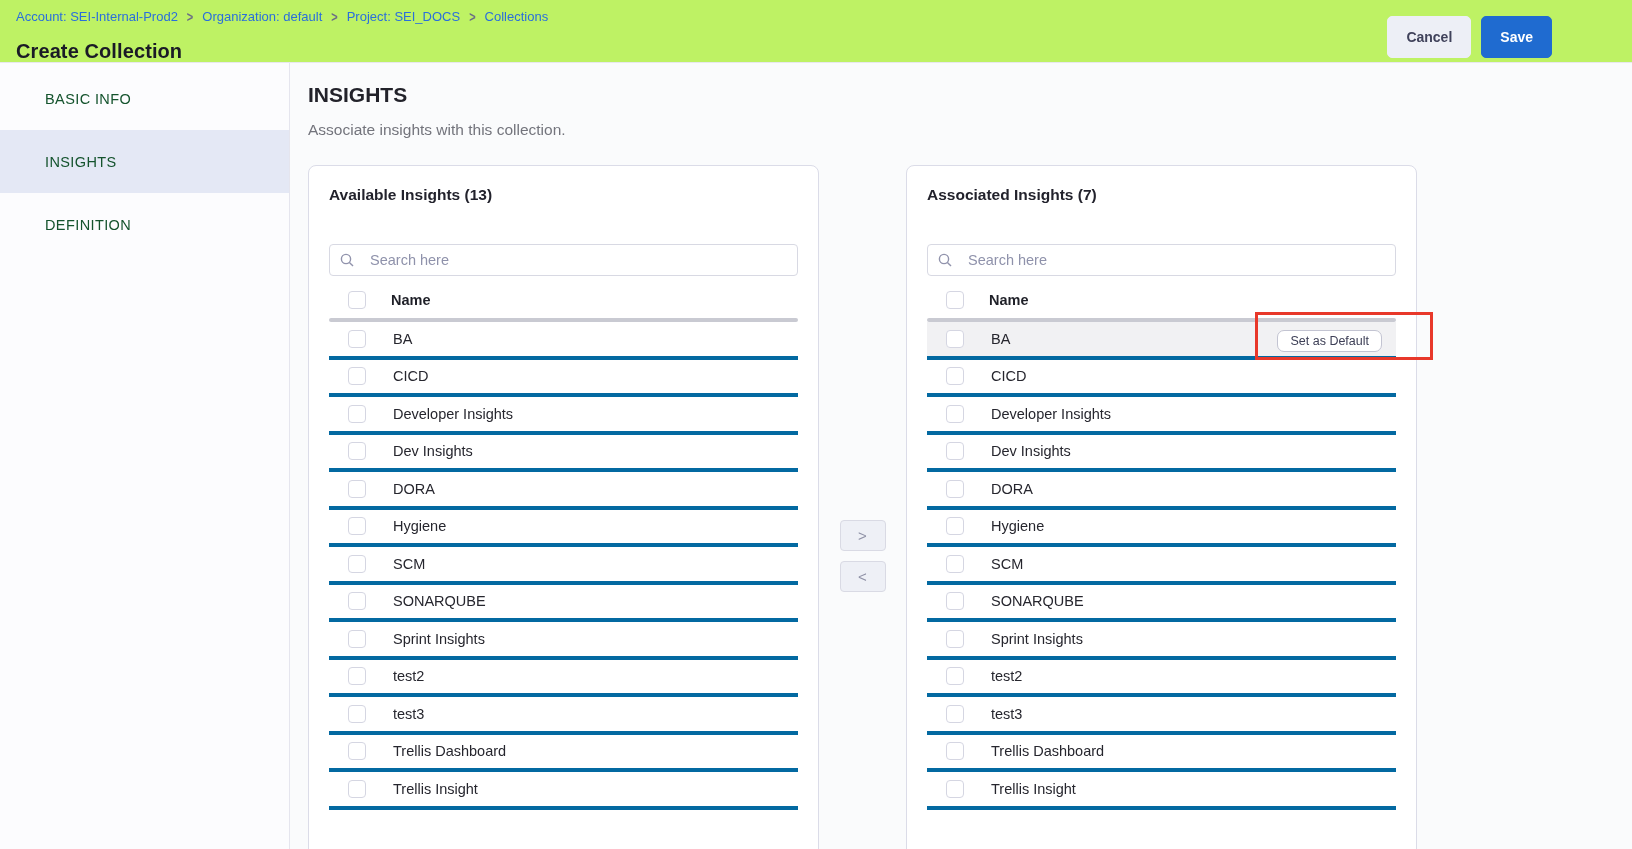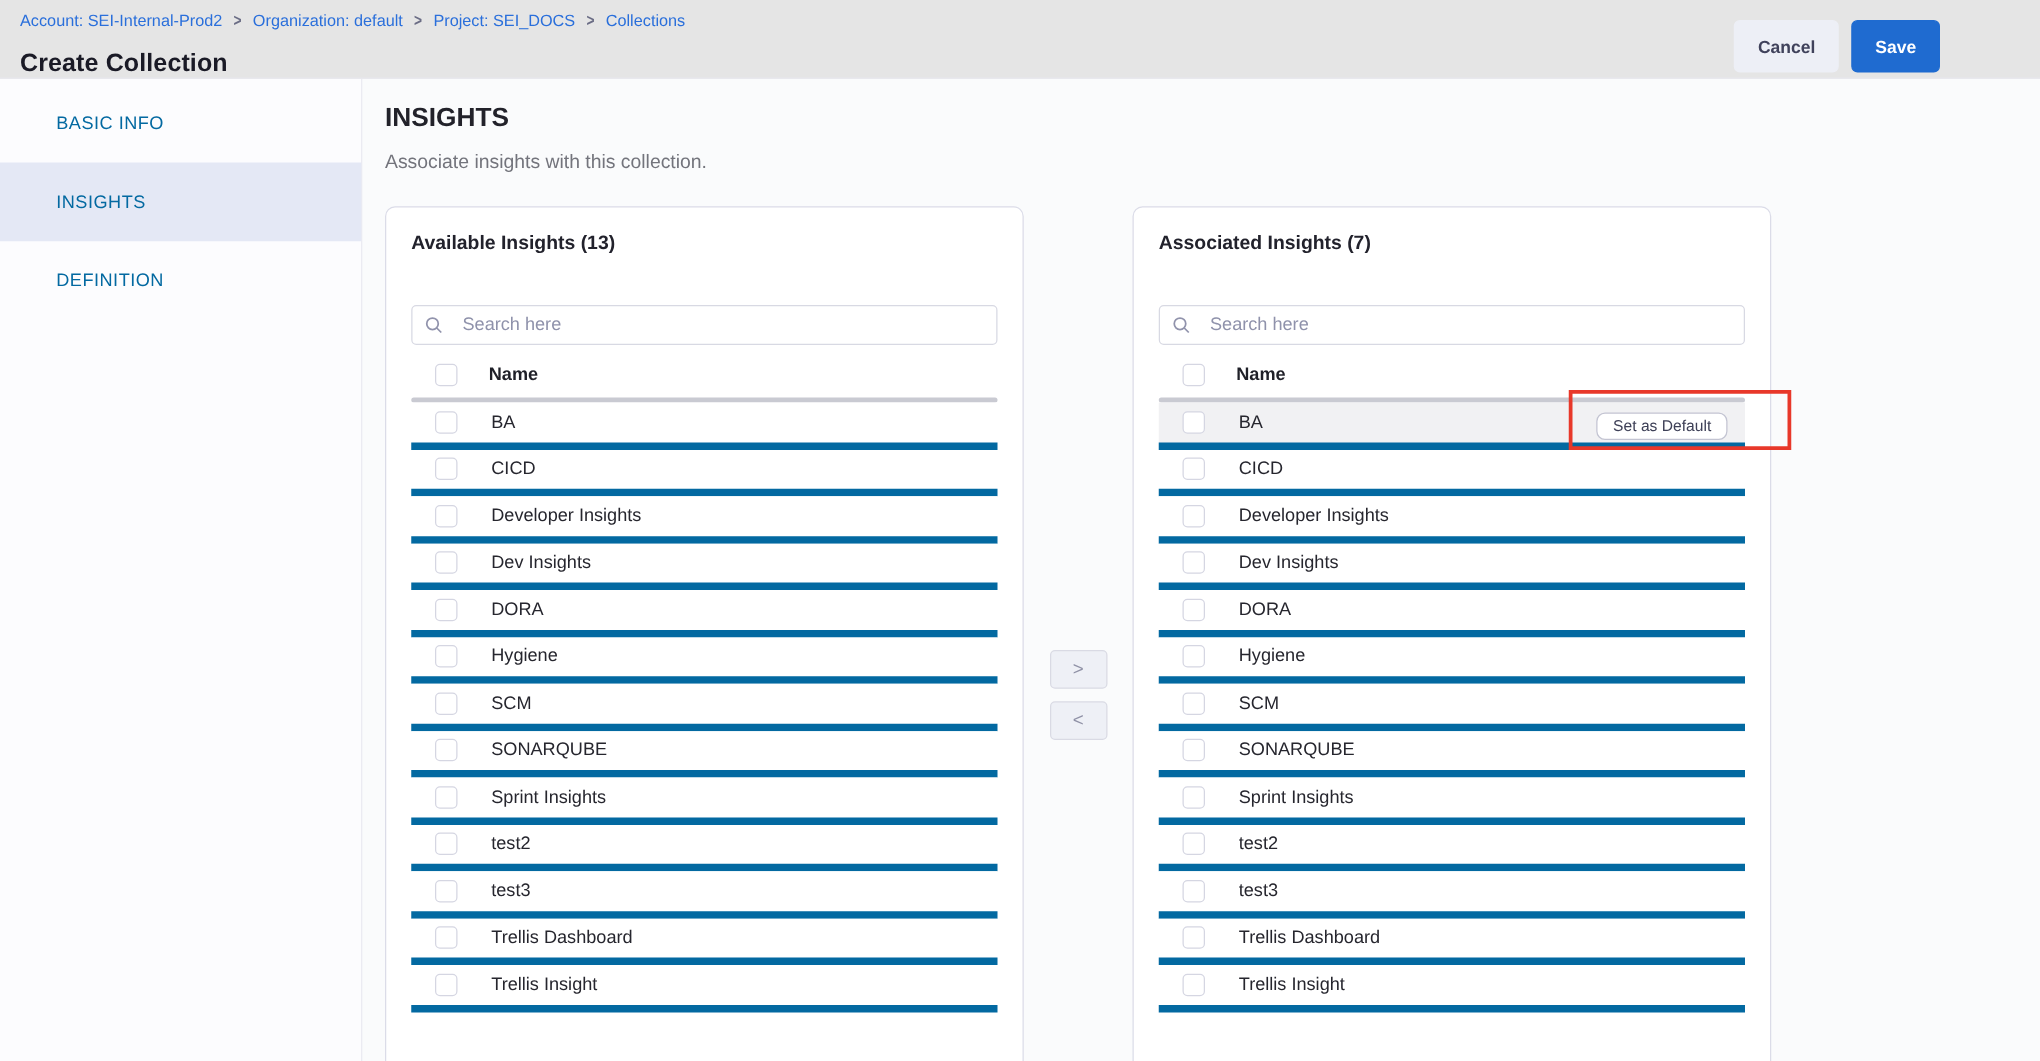--- a/index.html
+++ b/index.html
@@ -7,21 +7,21 @@
   body {
     font-family: "Liberation Sans", sans-serif;
     background: #ffffff;
     color: #26262e;
   }
 
   
   .topbar {
     position: relative;
     height: 63px;
-    background: #e5e5e5;
+    background: #bef264;
     border-bottom: 1px solid #e8e8ee;
     padding: 9px 0 0 16px;
   }
   .breadcrumb { font-size: 13px; display: flex; align-items: center; gap: 9px; }
   .breadcrumb a { color: #2a6fdb; text-decoration: none; font-weight: 500; }
   .crumb-sep { color: #6b6d85; font-size: 11px; font-weight: 700; transform: scaleY(1.25); }
   .page-title { margin-top: 16px; font-size: 20px; font-weight: 700; color: #1a1a26; letter-spacing: 0.1px; }
   .topbar-actions { position: absolute; top: 16px; right: 80px; display: flex; gap: 10px; }
   .btn { font-family: "Liberation Sans", sans-serif; font-size: 14px; font-weight: 600; border-radius: 5px; height: 42px; padding: 0 18px; cursor: pointer; }
   .btn-cancel { background: #edeff6; color: #40425b; border: 1px solid #edeff6; }
@@ -33,21 +33,21 @@
     width: 290px; min-width: 290px;
     background: #fcfcfe;
     border-right: 1px solid #e5e5ee;
     padding-top: 4px;
   }
   .nav-item {
     height: 63px;
     display: flex; align-items: center;
     padding-left: 45px;
     font-size: 14.5px; letter-spacing: 0.4px;
-    color: #0369a1;
+    color: #14532d;
     cursor: pointer;
   }
   .nav-item.active { background: #e4e8f5; }
 
   .main { flex: 1; background: #fafbfc; padding: 20px 0 0 18px; }
   .main-heading { font-size: 21px; font-weight: 700; color: #22222a; }
   .main-subheading { margin-top: 14px; font-size: 15.5px; color: #73747c; }
 
   
   .panels-row { display: flex; align-items: flex-start; margin-top: 26px; }
@@ -89,21 +89,21 @@
     display: inline-block;
     cursor: pointer;
     flex: 0 0 auto;
   }
 
   .trow {
     position: relative;
     display: flex; align-items: center;
     height: 37.5px;
     padding-left: 19px;
-    border-bottom: 6px solid #0369a1;
+    border-bottom: 4px solid #0369a1;
     background: #ffffff;
   }
   .trow .rowlabel { margin-left: 27px; font-size: 14.5px; color: #26262e; }
   .trow.hl { background: #f1f1f3; }
   .rowaction {
     position: absolute; right: 14px; top: 8px;
     height: 22px; padding: 0 12px;
     font-family: "Liberation Sans", sans-serif;
     font-size: 12.5px; color: #3e4057;
     background: #ffffff;

